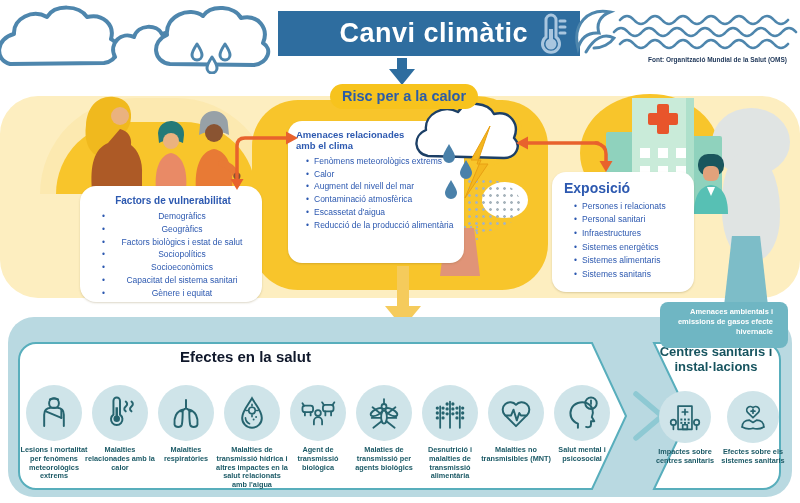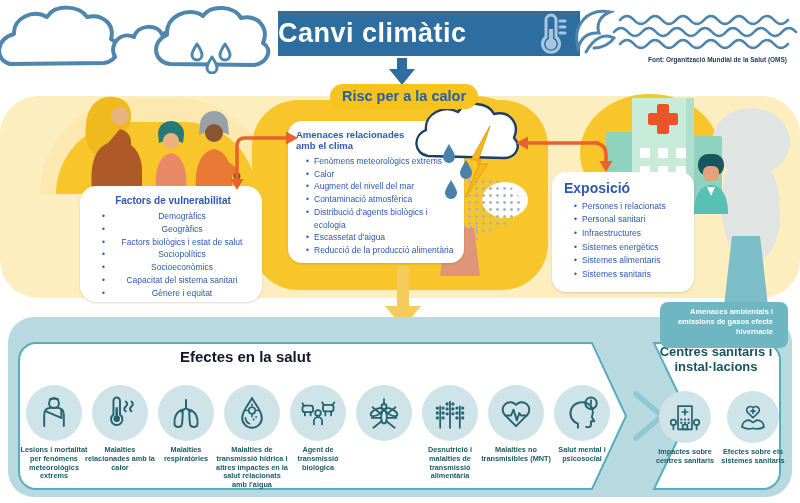--- a/index.html
+++ b/index.html
@@ -1,21 +1,21 @@
 <!DOCTYPE html>
 <html><head>
 <meta charset="utf-8">
 <style>
   html,body{margin:0;padding:0;background:#fff;}
   #stage{position:relative;width:800px;height:503px;overflow:hidden;background:#fff;
          font-family:"Liberation Sans",sans-serif;}
   .abs{position:absolute;}
   
   #banner{left:278px;top:11px;width:302px;height:45px;background:#2e6d9f;z-index:3;}
-  #banner span{display:block;text-align:left;line-height:45px;color:#fff;font-weight:bold;
+  #banner span{display:block;text-align:right;line-height:45px;color:#fff;font-weight:bold;
                font-size:27px;padding-right:52px;letter-spacing:.5px;}
   #source{left:640px;top:56px;width:155px;font-size:6.5px;font-weight:bold;color:#1d3557;text-align:center;z-index:3;}
   #pill{left:330px;top:84px;width:148px;height:25px;background:#f7c31d;border-radius:13px;z-index:6;
         text-align:center;line-height:25px;font-weight:bold;font-size:14.5px;color:#2b5ca8;}
   
   #band{left:0;top:96px;width:800px;height:202px;background:#fdeec0;border-radius:38px;z-index:1;}
   #arch-pale{left:40px;top:98px;width:232px;height:96px;background:#fce9b0;border-radius:116px 116px 0 0;z-index:2;}
   #arch-bright{left:56px;top:122px;width:200px;height:72px;background:#f8c52b;border-radius:100px 100px 0 0;z-index:2;}
   #blob-center{left:252px;top:100px;width:296px;height:190px;background:#f8c52b;border-radius:46px;z-index:2;}
   #blob-center-bump{left:430px;top:96px;width:92px;height:72px;background:#f8c52b;border-radius:50%;z-index:2;}
@@ -167,21 +167,20 @@
     </ul>
   </div>
 
   <div class="abs wbox" id="box-amenaces">
     <h3 style="width:120px;">Amenaces relacionades amb el clima</h3>
     <ul class="blist">
       <li>Fenòmens meteorològics extrems</li>
       <li>Calor</li>
       <li>Augment del nivell del mar</li>
       <li>Contaminació atmosfèrica</li>
-      <li style="width:120px;">Distribució d'agents biològics i ecologia</li>
       <li>Escassetat d'aigua</li>
       <li>Reducció de la producció alimentària</li>
     </ul>
   </div>
 
   <div class="abs wbox" id="box-exposicio">
     <h3>Exposició</h3>
     <ul class="blist">
       <li>Persones i relacionats</li>
       <li>Personal sanitari</li>
@@ -314,20 +313,21 @@
           <g stroke="#26646f" stroke-width="2.2" fill="none" stroke-linecap="round">
             <ellipse cx="22" cy="27" rx="3.5" ry="8"></ellipse>
                 <circle cx="22" cy="14" r="3"></circle>
                 <path d="M22,11 V5"></path>
             <ellipse cx="13" cy="21" rx="8" ry="3.5" transform="rotate(-28 13 21)"></ellipse>
             <ellipse cx="31" cy="21" rx="8" ry="3.5" transform="rotate(28 31 21)"></ellipse>
             <path d="M18,23 L8,15 M18,28 L7,28 M19,32 L9,40 M26,23 L36,15 M26,28 L37,28 M25,32 L35,40"></path>
           </g>
             </svg>
           </div>
+        <div class="fx-label">Malaties de transmissió per agents biològics</div>
       </div>
       <div class="fx-item">
         <div class="circ">
             <svg width="36" height="36" viewBox="0 0 44 44">
           <g stroke="#26646f" stroke-width="2.2" fill="none" stroke-linecap="round">
             <path d="M10,40 V14 M22,40 V8 M34,40 V14"></path>
           </g>
           <g fill="#26646f">
             <circle cx="6.5" cy="16" r="2"></circle>
                 <circle cx="13.5" cy="16" r="2"></circle>

